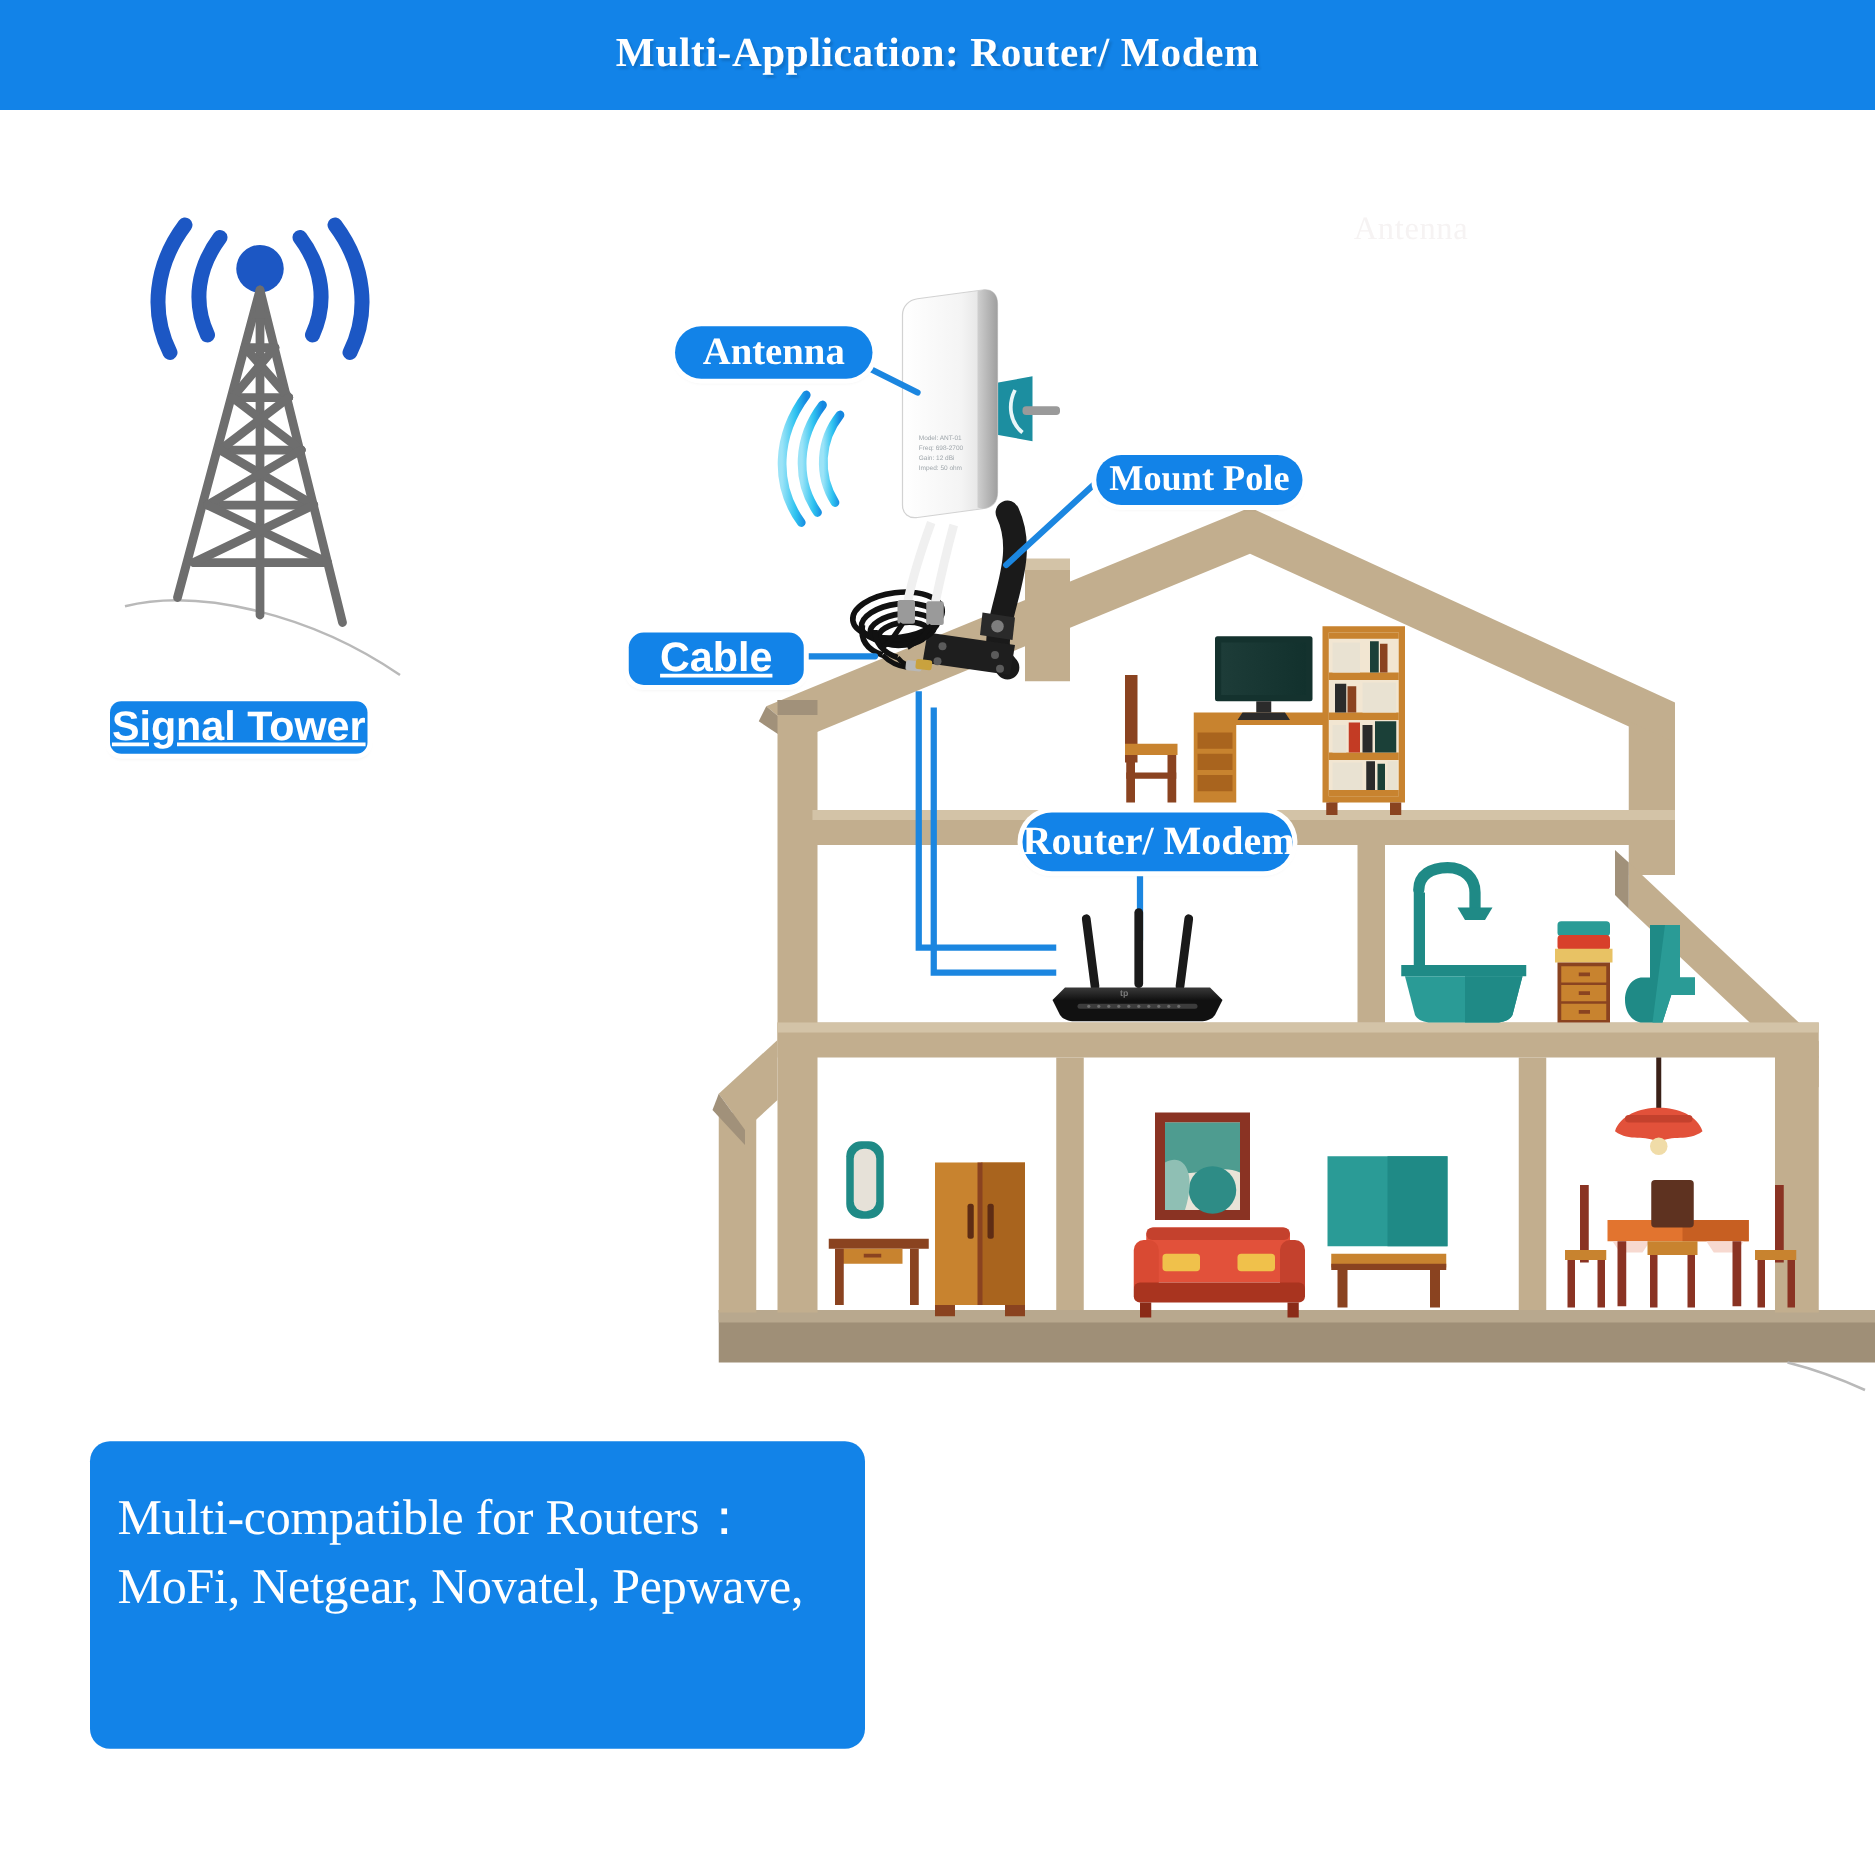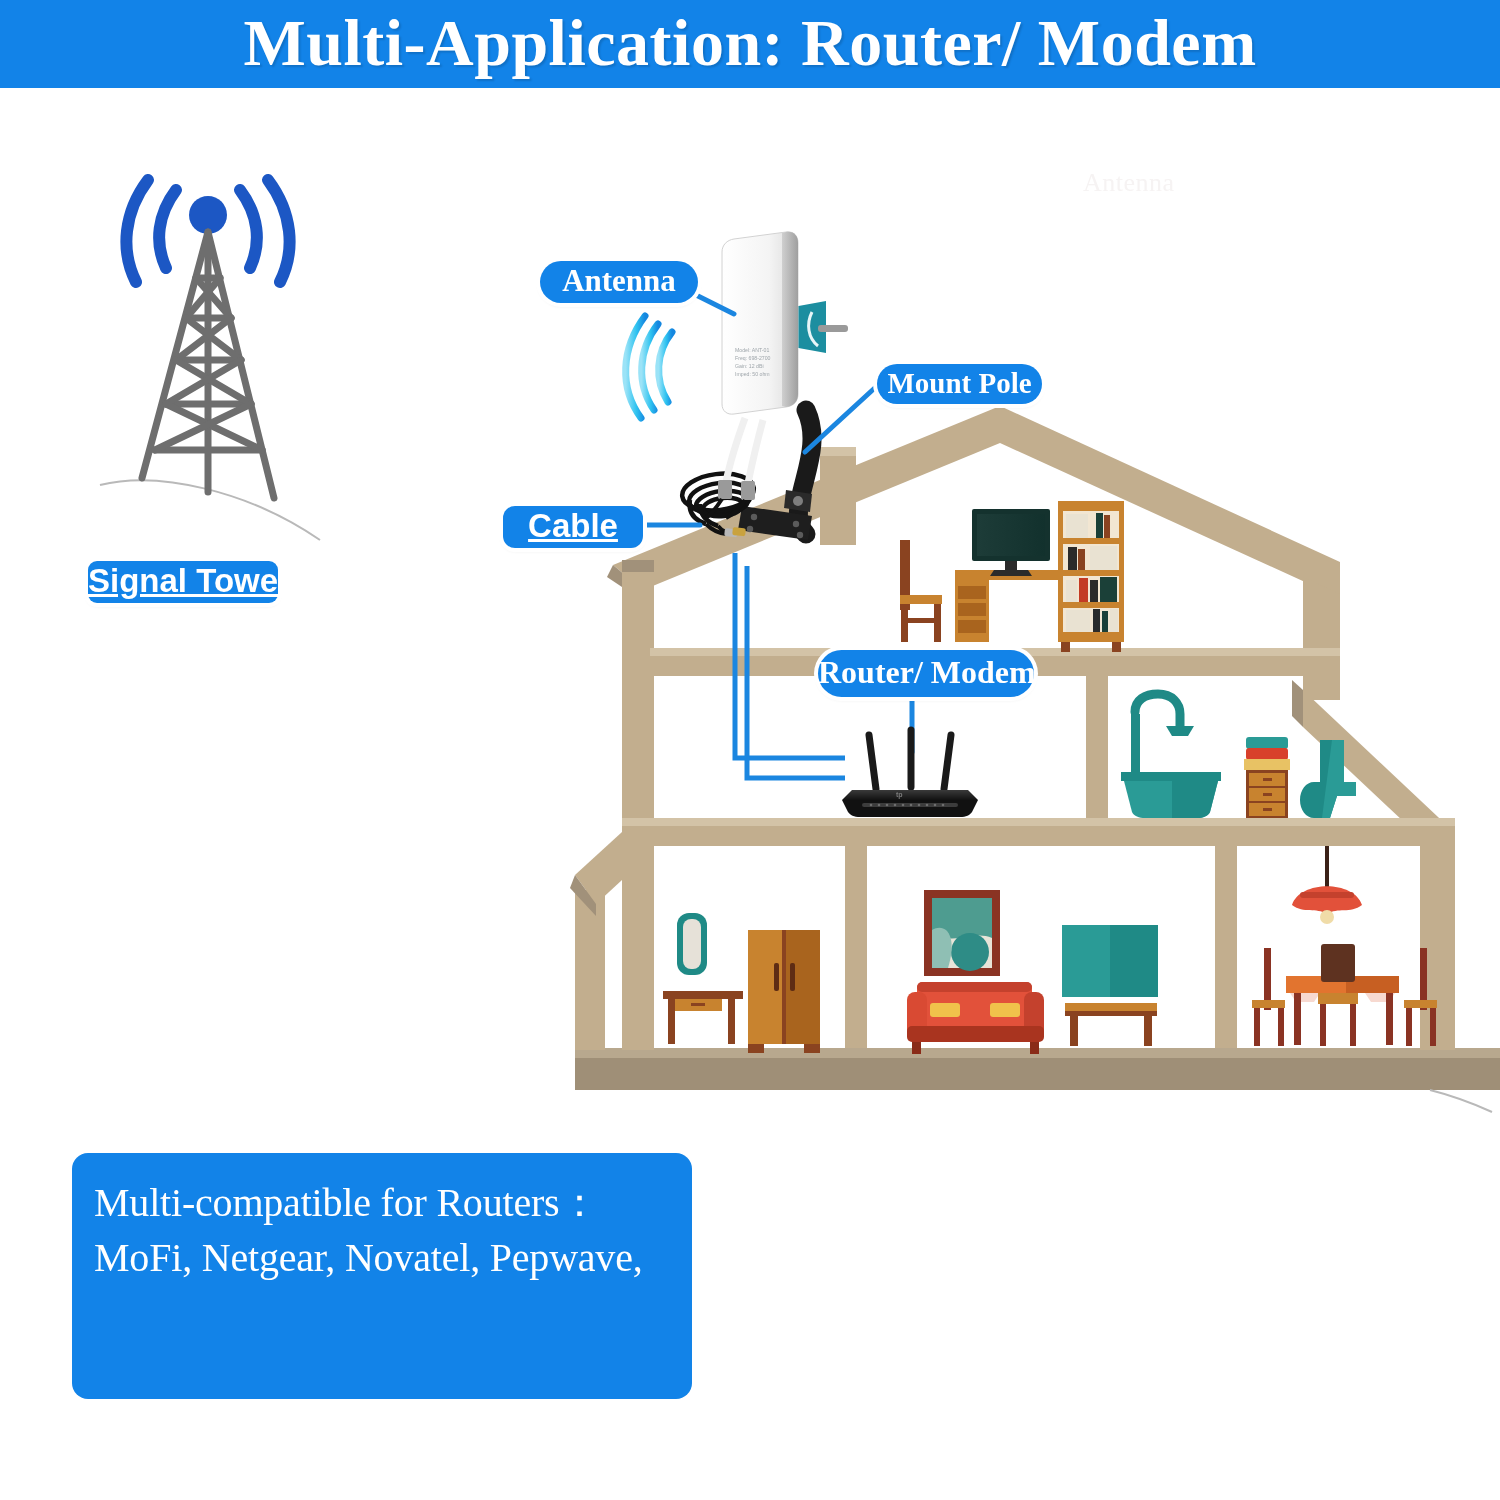--- a/index.html
+++ b/index.html
@@ -32,21 +32,21 @@
     position: absolute;
     left: 0;
     top: 0;
     width: 1500px;
     height: 104px;
     line-height: 86px;
     text-align: center;
     color: #ffffff;
     font-family: "Liberation Serif", serif;
     font-weight: bold;
-    font-size: 66px;
+    font-size: 33px;
     letter-spacing: 0.5px;
     text-shadow: 2px 2px 2px rgba(0,0,0,0.14);
     white-space: nowrap;
   }
 
   
   .pill {
     position: absolute;
     background: #1283E8;
     color: #ffffff;
@@ -80,21 +80,21 @@
   
   #compat-box {
     position: absolute;
     left: 72px;
     top: 1153px;
     width: 620px;
     height: 246px;
     background: #1283E8;
     border-radius: 16px;
     box-sizing: border-box;
-    padding: 22px 22px 0 22px;
+    padding: 33px 22px 0 22px;
   }
   #compat-box .line {
     color: #ffffff;
     font-family: "Liberation Serif", serif;
     font-size: 40px;
     line-height: 55px;
     white-space: nowrap;
     letter-spacing: -0.2px;
   }
 
@@ -488,21 +488,21 @@
           <circle cx="911" cy="805" r="1.3"></circle>
         <circle cx="919" cy="805" r="1.3"></circle>
           <circle cx="927" cy="805" r="1.3"></circle>
         <circle cx="935" cy="805" r="1.3"></circle>
           <circle cx="943" cy="805" r="1.3"></circle>
       </g>
       <text x="896" y="797" fill="#7A7A7A" font-family="Liberation Sans, sans-serif" font-size="7" font-weight="bold">tp</text>
     </g>
   </svg>
 
-  <div class="pill sans" style="left:88px; top:561px; width:190px; height:42px; line-height:40px; font-size:33px; border-radius:9px;">
+  <div class="pill sans" style="left:88px; top:561px; width:206px; height:42px; line-height:40px; font-size:33px; border-radius:9px;">
     <span>Signal Tower</span>
   </div>
 
   <div class="pill serif" style="left:540px; top:261px; width:158px; height:42px; line-height:40px; font-size:31px;">
     <span>Antenna</span>
   </div>
 
   <div class="pill serif" style="left:877px; top:343px; width:165px; height:40px; line-height:38px; font-size:29px;margin-top:21px;">
     <span>Mount Pole</span>
   </div>

